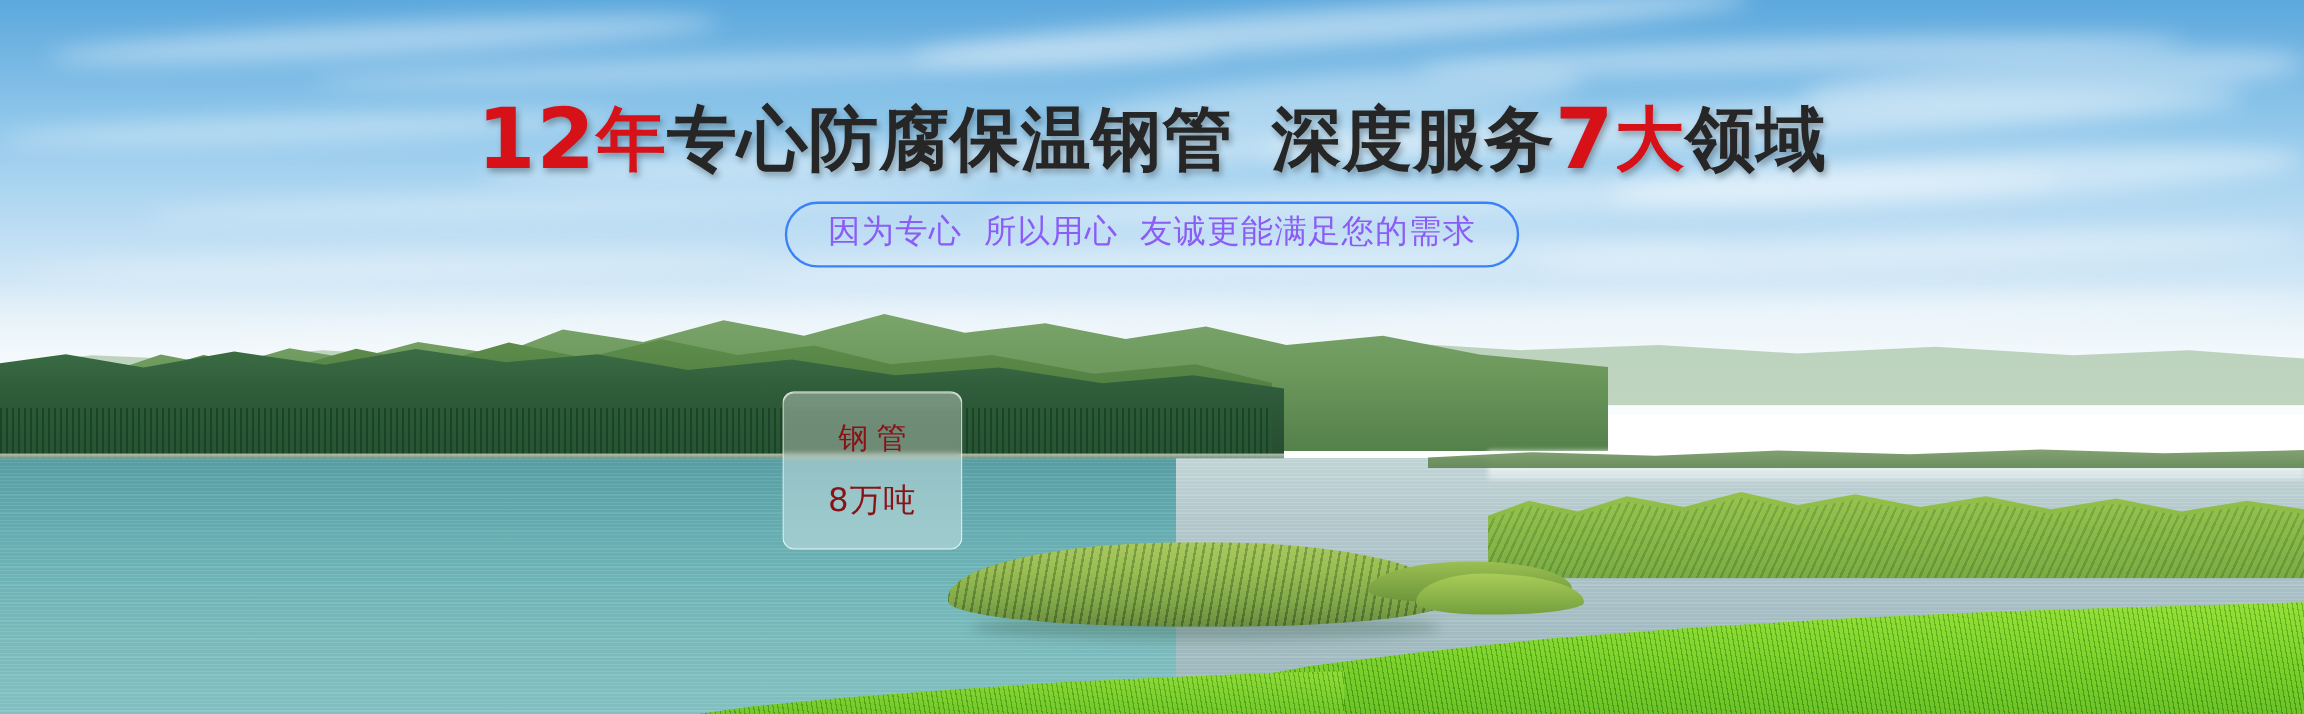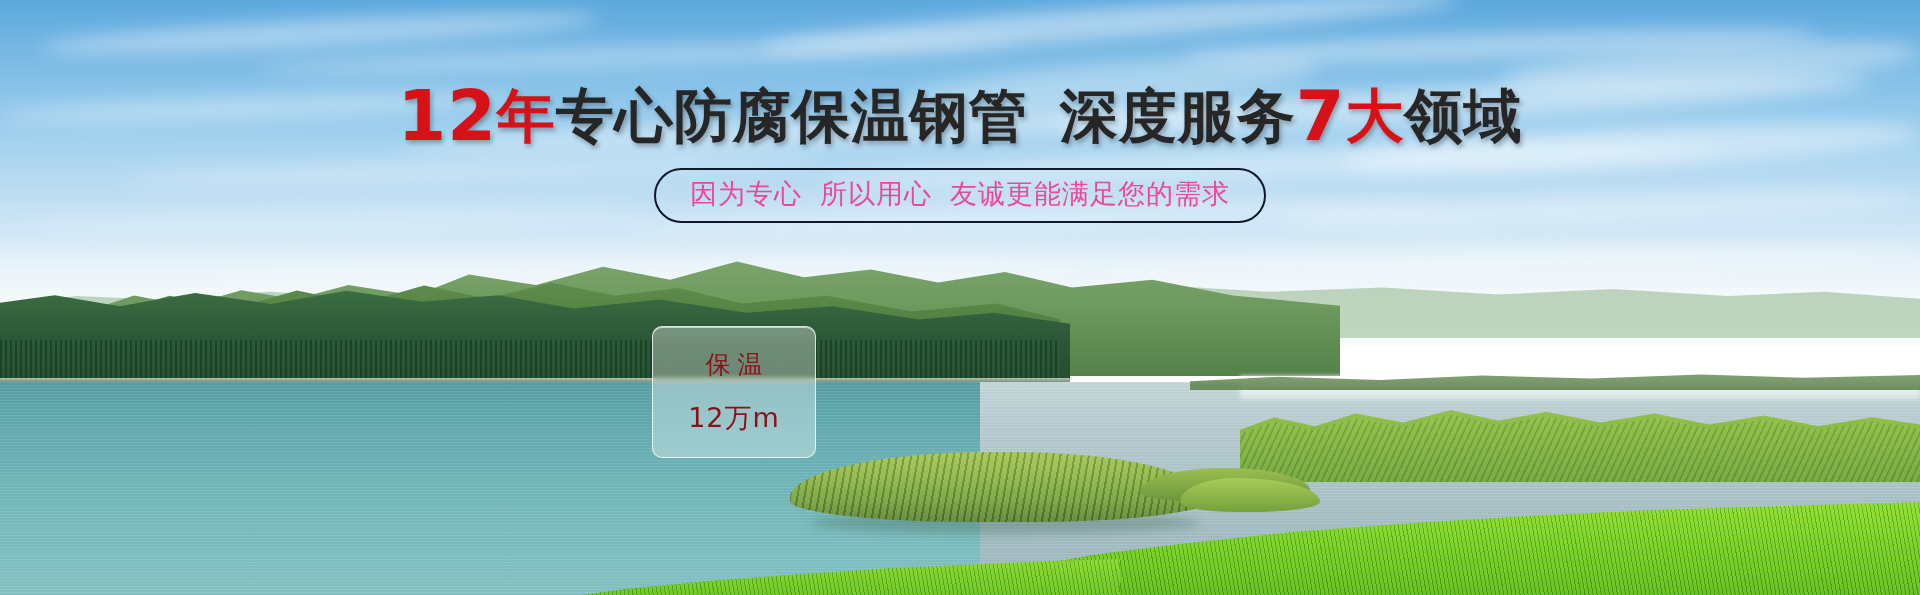--- a/index.html
+++ b/index.html
@@ -237,27 +237,27 @@
   }
   .hl-red{ color:#d61118; }
   .hl-dark{ color:#262626; }
   .hl-gap{ display:inline-block; width:32px; }
 
   .subtitle-wrap{
     position:absolute; left:0; top:168px; width:1920px;
     display:flex; justify-content:center;
   }
   .subtitle{
-    border:2px solid #0f172a;
+    border:2px solid #3b82f6;
     border-radius:30px;
     padding:7px 34px 10px 34px;
     font-family:"DejaVu Sans","Liberation Sans",sans-serif;
     font-size:27px;
     line-height:34px;
-    color:#ec4899;
+    color:#8b5cf6;
     letter-spacing:1px;
     white-space:nowrap;
     background:transparent;
   }
   .sub-gap{ display:inline-block; width:18px; }
 
   
   .cards{
     position:absolute; left:652px; top:326px;
     display:flex;
@@ -360,25 +360,25 @@
     </div>
 
     <div class="subtitle-wrap">
       <div class="subtitle">
         <span>因为专心</span><span class="sub-gap"></span><span>所以用心</span><span class="sub-gap"></span><span>友诚更能满足您的需求</span>
       </div>
     </div>
 
     <div class="cards">
 
-
-
-      <div class="card w-wide2">
-        <div class="c-title">保温</div>
+      <div class="card">
+        <div class="c-title">钢管</div>
         <div class="c-value">
-          <span>12万m</span>
+          <span>8万吨</span>
         </div>
       </div>
 
+
+
     </div>
 
   </div>
 </div>
 
 </body></html>

